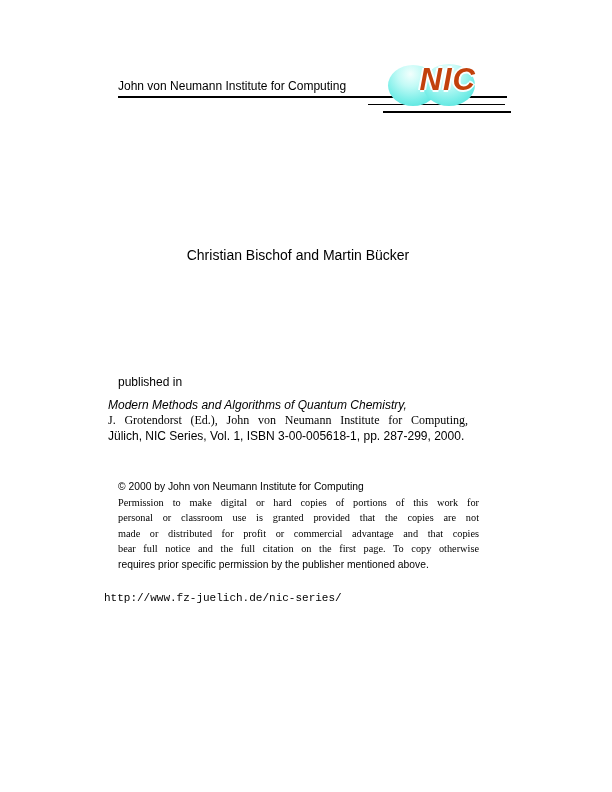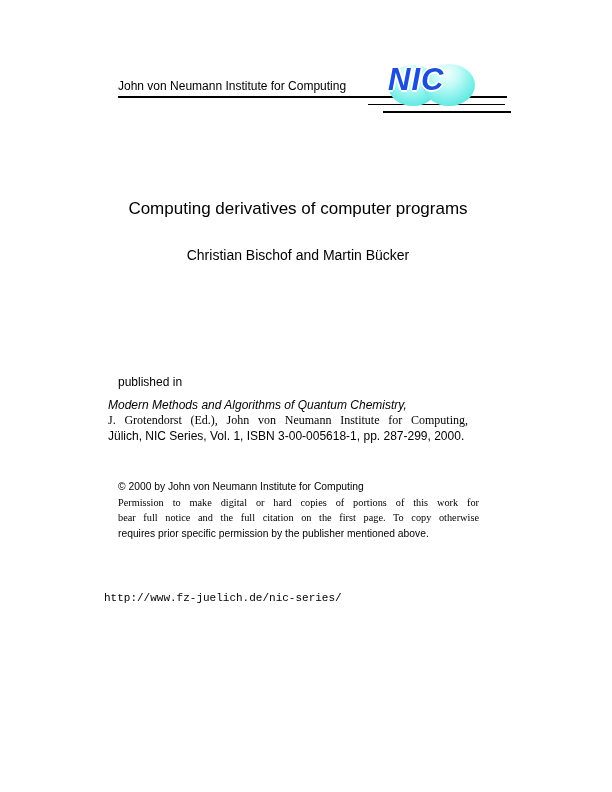--- a/index.html
+++ b/index.html
@@ -41,27 +41,27 @@
     background: radial-gradient(circle at 45% 22%,
                 #f2fffd 0%, #c2faf6 30%, #7defe9 62%, #3adcd6 100%);
   }
   .logo-circle-left  { left: 388px; top: 65px; width: 50px; height: 41px; }
   .logo-circle-right { left: 423px; top: 64px; width: 52px; height: 42px; }
   .logo-text {
     position: absolute;
     left: 388px;
     top: 62px;
     width: 88px;
-    text-align: left;
+    text-align: right;
     z-index: 3;
     font-size: 31px;
     font-weight: bold;
     font-style: italic;
     letter-spacing: 1px;
-    color: #1d4ed8;
+    color: #c2410c;
     text-shadow: -2px 0 0 rgba(255,255,255,.9), 2px 0 0 rgba(255,255,255,.9),
                  0 -2px 0 rgba(255,255,255,.9), 0 2px 0 rgba(255,255,255,.9);
   }
   
   .title {
     position: absolute;
     left: 118px;
     top: 199px;
     width: 360px;
     margin: 0;
@@ -124,34 +124,35 @@
   <div class="header-title">John von Neumann Institute for Computing</div>
 
   <div class="rule rule-1"></div>
   <div class="rule rule-2"></div>
   <div class="rule rule-3"></div>
 
   <div class="logo-circle logo-circle-left"></div>
   <div class="logo-circle logo-circle-right"></div>
   <div class="logo-text">NIC</div>
 
-  <h1 class="title">Computing derivatives of computer programs</h1>
 
   <div class="authors">Christian Bischof and Martin Bücker</div>
 
   <div class="published-in">published in</div>
 
   <div class="citation">
     <div class="italic">Modern Methods and Algorithms of Quantum Chemistry,</div>
     <div class="jline">J. Grotendorst (Ed.), John von Neumann Institute for Computing,</div>
     <div>Jülich, NIC Series, Vol. 1, ISBN 3-00-005618-1, pp. 287-299, 2000.</div>
   </div>
 
   <div class="copyright">
     <div>© 2000 by John von Neumann Institute for Computing</div>
     <div class="jline">Permission to make digital or hard copies of portions of this work for</div>
+    <div class="jline">personal or classroom use is granted provided that the copies are not</div>
+    <div class="jline">made or distributed for profit or commercial advantage and that copies</div>
     <div class="jline">bear full notice and the full citation on the first page. To copy otherwise</div>
     <div>requires prior specific permission by the publisher mentioned above.</div>
   </div>
 
   <div class="url">http://www.fz-juelich.de/nic-series/</div>
 
 </div>
 
 </body></html>

